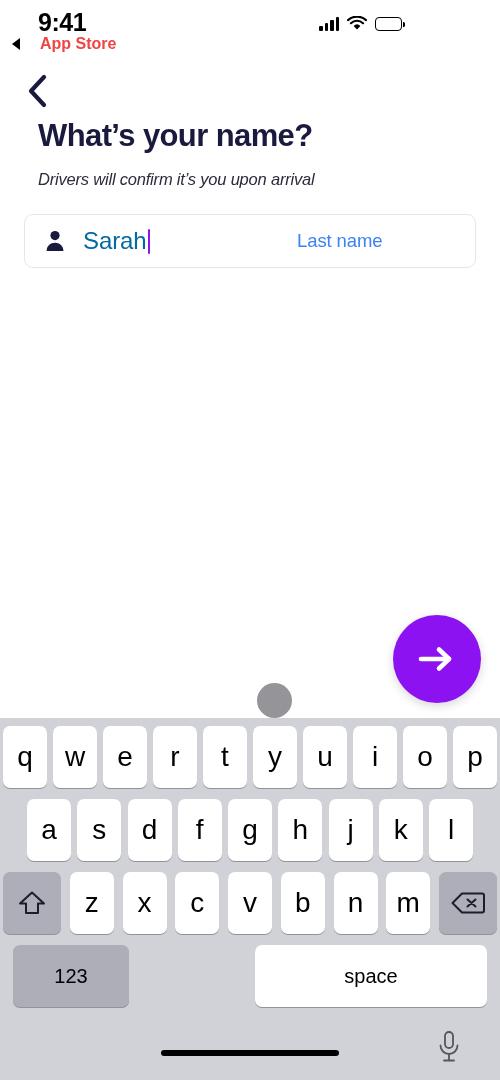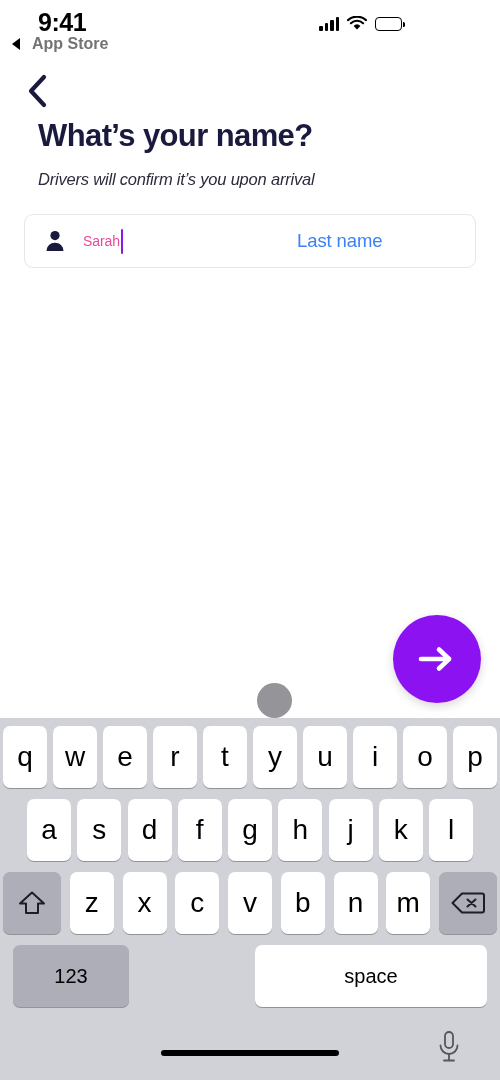--- a/index.html
+++ b/index.html
@@ -15,22 +15,22 @@
   .status-bar {
     position:absolute; top:0; left:0; width:416px; height:60px;
   }
   .status-time {
     position:absolute; left:38px; top:8px;
     font-size:25px; font-weight:bold; color:#000;
     letter-spacing:-0.5px;
   }
   .status-return {
     position:absolute; left:12px; top:35px;
-    font-size:16px; font-weight:bold; color:#737373;
-    display:flex; align-items:center; gap:12px;
+    font-size:16px; font-weight:bold; color:#ef4444;
+    display:flex; align-items:center; gap:20px;
   }
   .return-tri {
     width:0; height:0;
     border-top:6px solid transparent;
     border-bottom:6px solid transparent;
     border-right:8px solid #000;
     display:inline-block;
   }
   .status-right {
     position:absolute; right:14px; top:16px;
@@ -77,21 +77,21 @@
     position:absolute; left:24px; top:214px;
     width:452px; height:54px;
     border:1.5px solid #e6e6ea; border-radius:9px;
     background:#fff;
     display:flex; align-items:center;
   }
   .person-icon { margin-left:20px; width:20px; height:22px; position:relative; flex:none; }
   .first-wrap {
     margin-left:18px; display:flex; align-items:center; position:relative;
   }
-  .first-name { font-size:14px; color:#ec4899; letter-spacing:-0.1px; }
+  .first-name { font-size:24px; color:#0369a1; letter-spacing:-0.1px; }
   .caret {
     width:2.5px; height:25px; background:#8b17e8; margin-left:1px;
     border-radius:1px;
   }
   .last-name-ph {
     position:absolute; left:272px;
     font-size:18.5px; color:#3b82f6; letter-spacing:-0.1px;
   }
 
   

